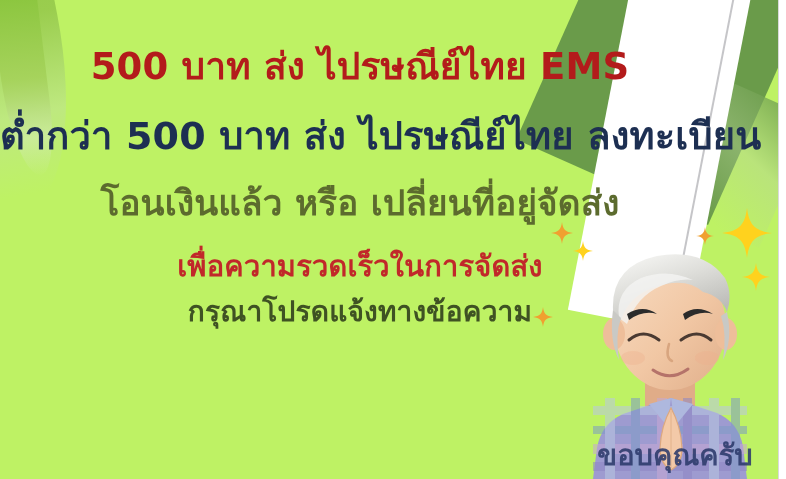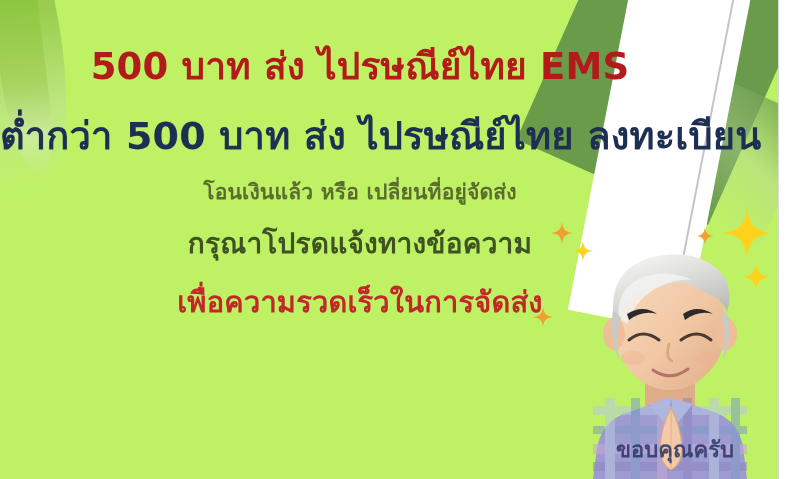--- a/index.html
+++ b/index.html
@@ -105,21 +105,21 @@
     text-align: center;
   }
   .line {
     font-family: "DejaVu Sans", "Liberation Sans", sans-serif;
     font-weight: bold;
     white-space: nowrap;
     letter-spacing: 0.2px;
   }
   .l1 { font-size: 37px; color: #B31B1B; margin: 0 0 10px 0; }
   .l2 { font-size: 38px; color: #1D2F52; margin: 0 0 9px 0; }
-  .l3 { font-size: 21px; color: #5C6B2E; margin: 0 0 13px 0; }
+  .l3 { font-size: 35px; color: #5C6B2E; margin: 0 0 13px 0; }
   .l4 { font-size: 28px; color: #3F5223; margin: 0 0 14px 0; }
   .l5 { font-size: 29px; color: #C1282A; margin: 0; }
 
   
   .sparkle {
     position: absolute;
     pointer-events: none;
   }
 
   
@@ -131,21 +131,21 @@
     height: 231px;
     pointer-events: none;
   }
   .thanks-text {
     position: absolute;
     left: 575px;
     top: 432px;
     width: 200px;
     text-align: center;
     font-family: "DejaVu Sans", "Liberation Sans", sans-serif;
-    font-size: 22px;
+    font-size: 29px;
     font-weight: bold;
     color: #2C3A6B;
     opacity: 0.88;
     white-space: nowrap;
   }
 </style>
 </head>
 <body>
 
 <div id="poster">
@@ -156,22 +156,22 @@
   <div class="corner-green-right"></div>
   <div class="corner-green-right-fade"></div>
   <div class="corner-white-wedge"></div>
   <div class="corner-hairline"></div>
   <div class="right-rail"></div>
 
   <div class="lines">
     <div class="line l1">500 บาท ส่ง ไปรษณีย์ไทย EMS</div>
     <div class="line l2">ต่ำกว่า 500 บาท ส่ง ไปรษณีย์ไทย ลงทะเบียน</div>
     <div class="line l3">โอนเงินแล้ว หรือ เปลี่ยนที่อยู่จัดส่ง</div>
+    <div class="line l5">เพื่อความรวดเร็วในการจัดส่ง</div>
     <div class="line l4">กรุณาโปรดแจ้งทางข้อความ</div>
-    <div class="line l5">เพื่อความรวดเร็วในการจัดส่ง</div>
   </div>
 
   <svg class="sparkle" style="left:551px; top:222px;" width="22" height="22" viewBox="0 0 100 100">
       <path d="M50 0 C54 34 66 46 100 50 C66 54 54 66 50 100 C46 66 34 54 0 50 C34 46 46 34 50 0 Z" fill="#F0A030"></path>
     </svg>
   <svg class="sparkle" style="left:573px; top:241px;" width="20" height="20" viewBox="0 0 100 100">
       <path d="M50 0 C54 34 66 46 100 50 C66 54 54 66 50 100 C46 66 34 54 0 50 C34 46 46 34 50 0 Z" fill="#FFD21E"></path>
     </svg>
   <svg class="sparkle" style="left:696px; top:227px;" width="18" height="18" viewBox="0 0 100 100">
       <path d="M50 0 C54 34 66 46 100 50 C66 54 54 66 50 100 C46 66 34 54 0 50 C34 46 46 34 50 0 Z" fill="#F0A030"></path>

